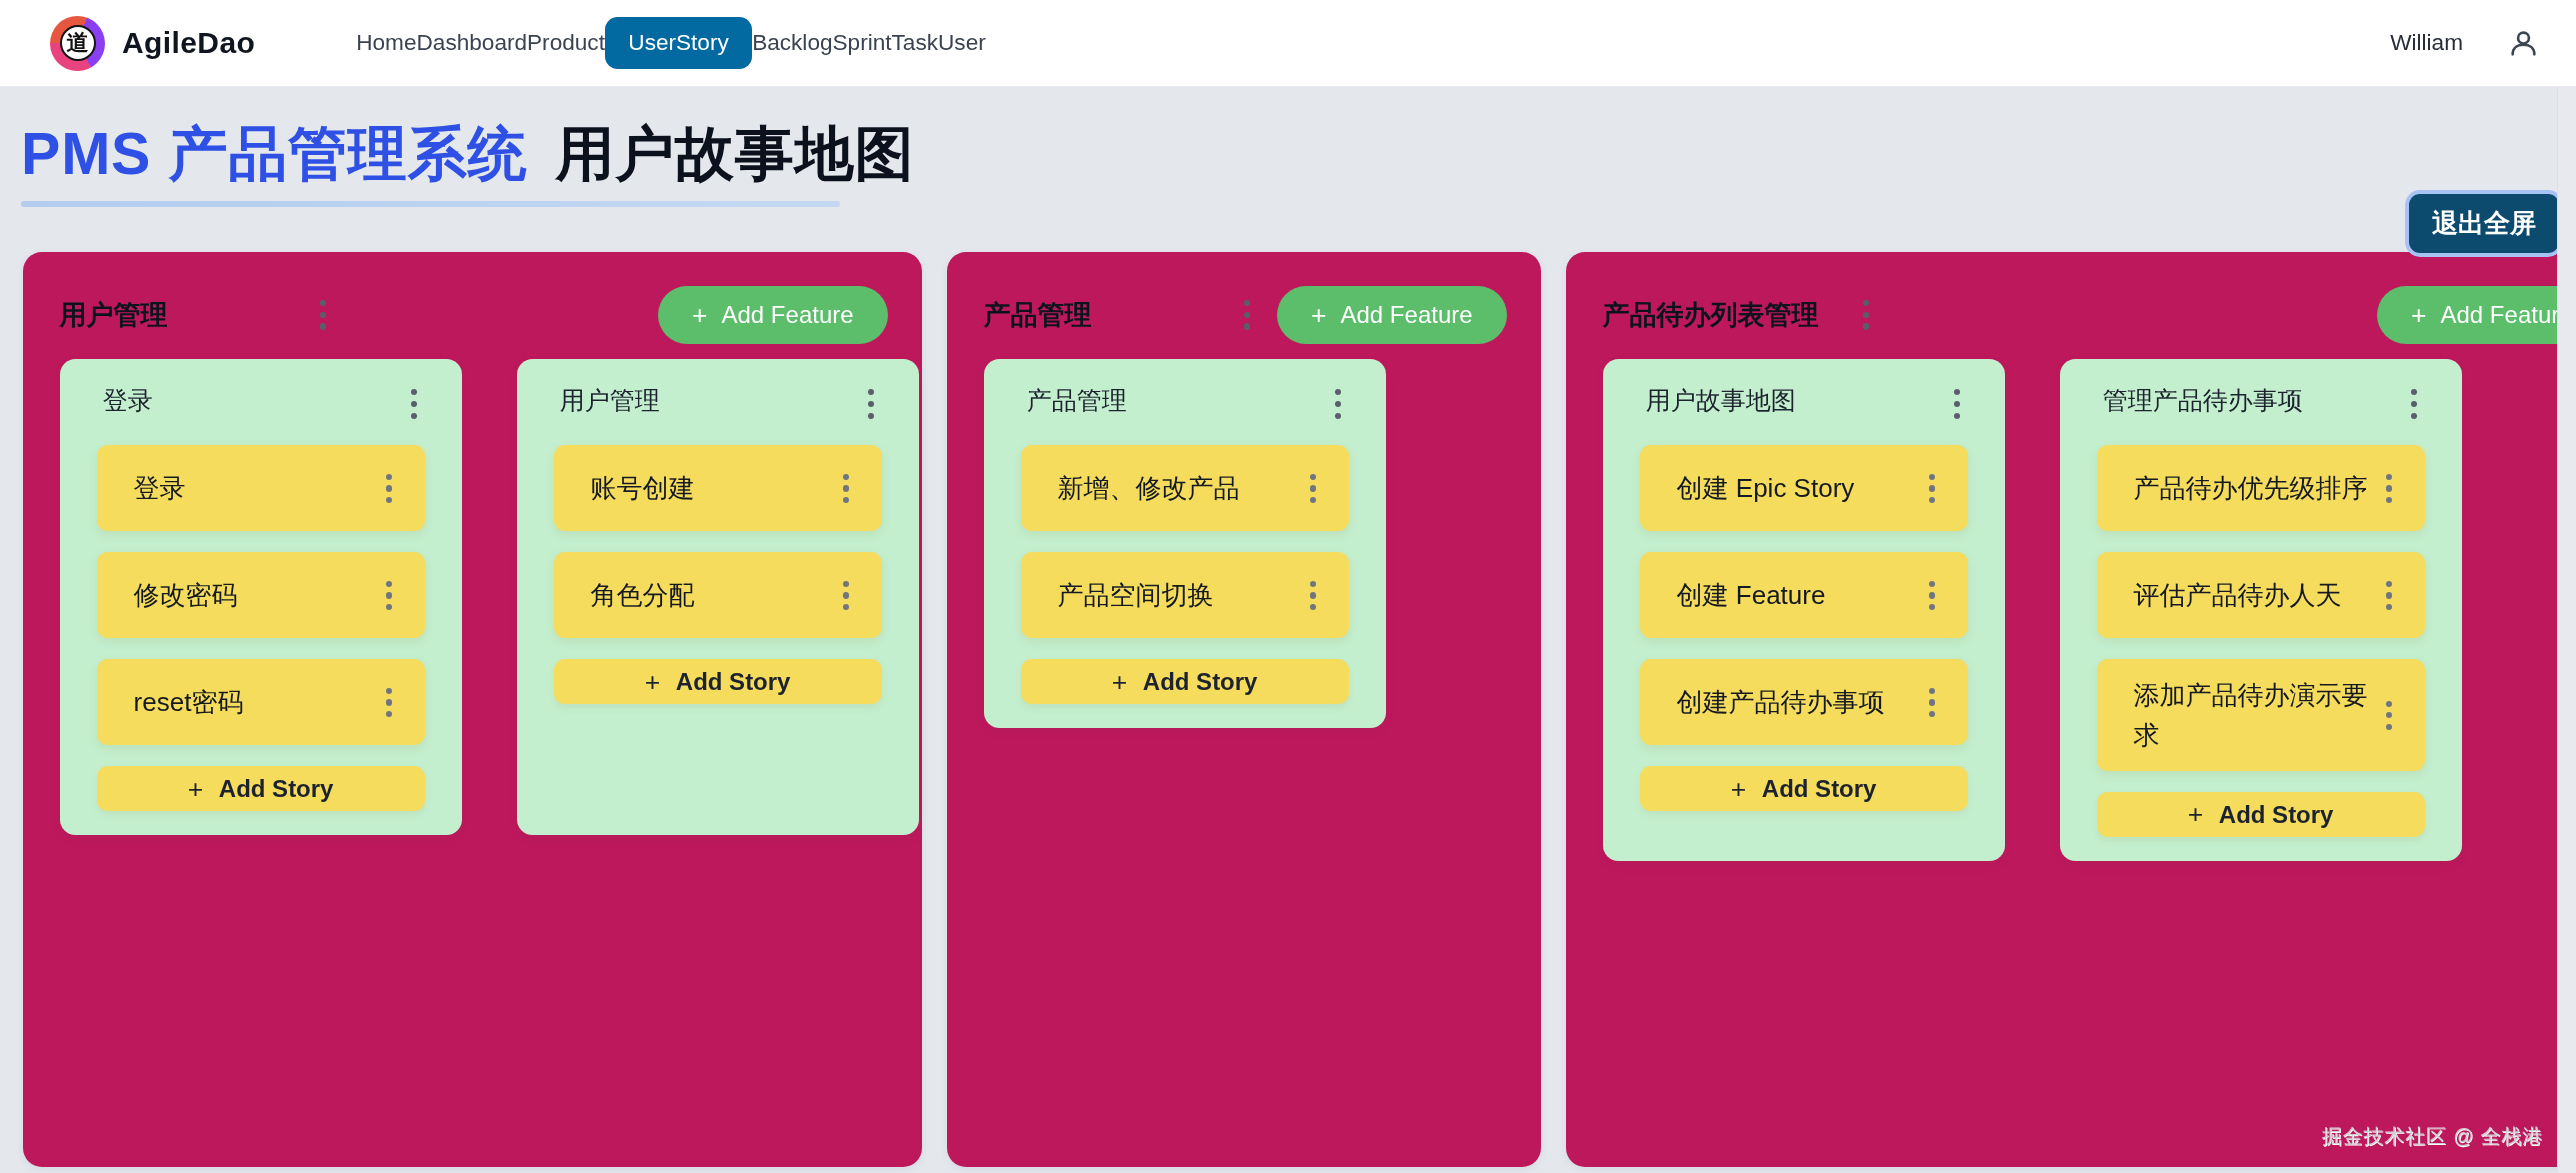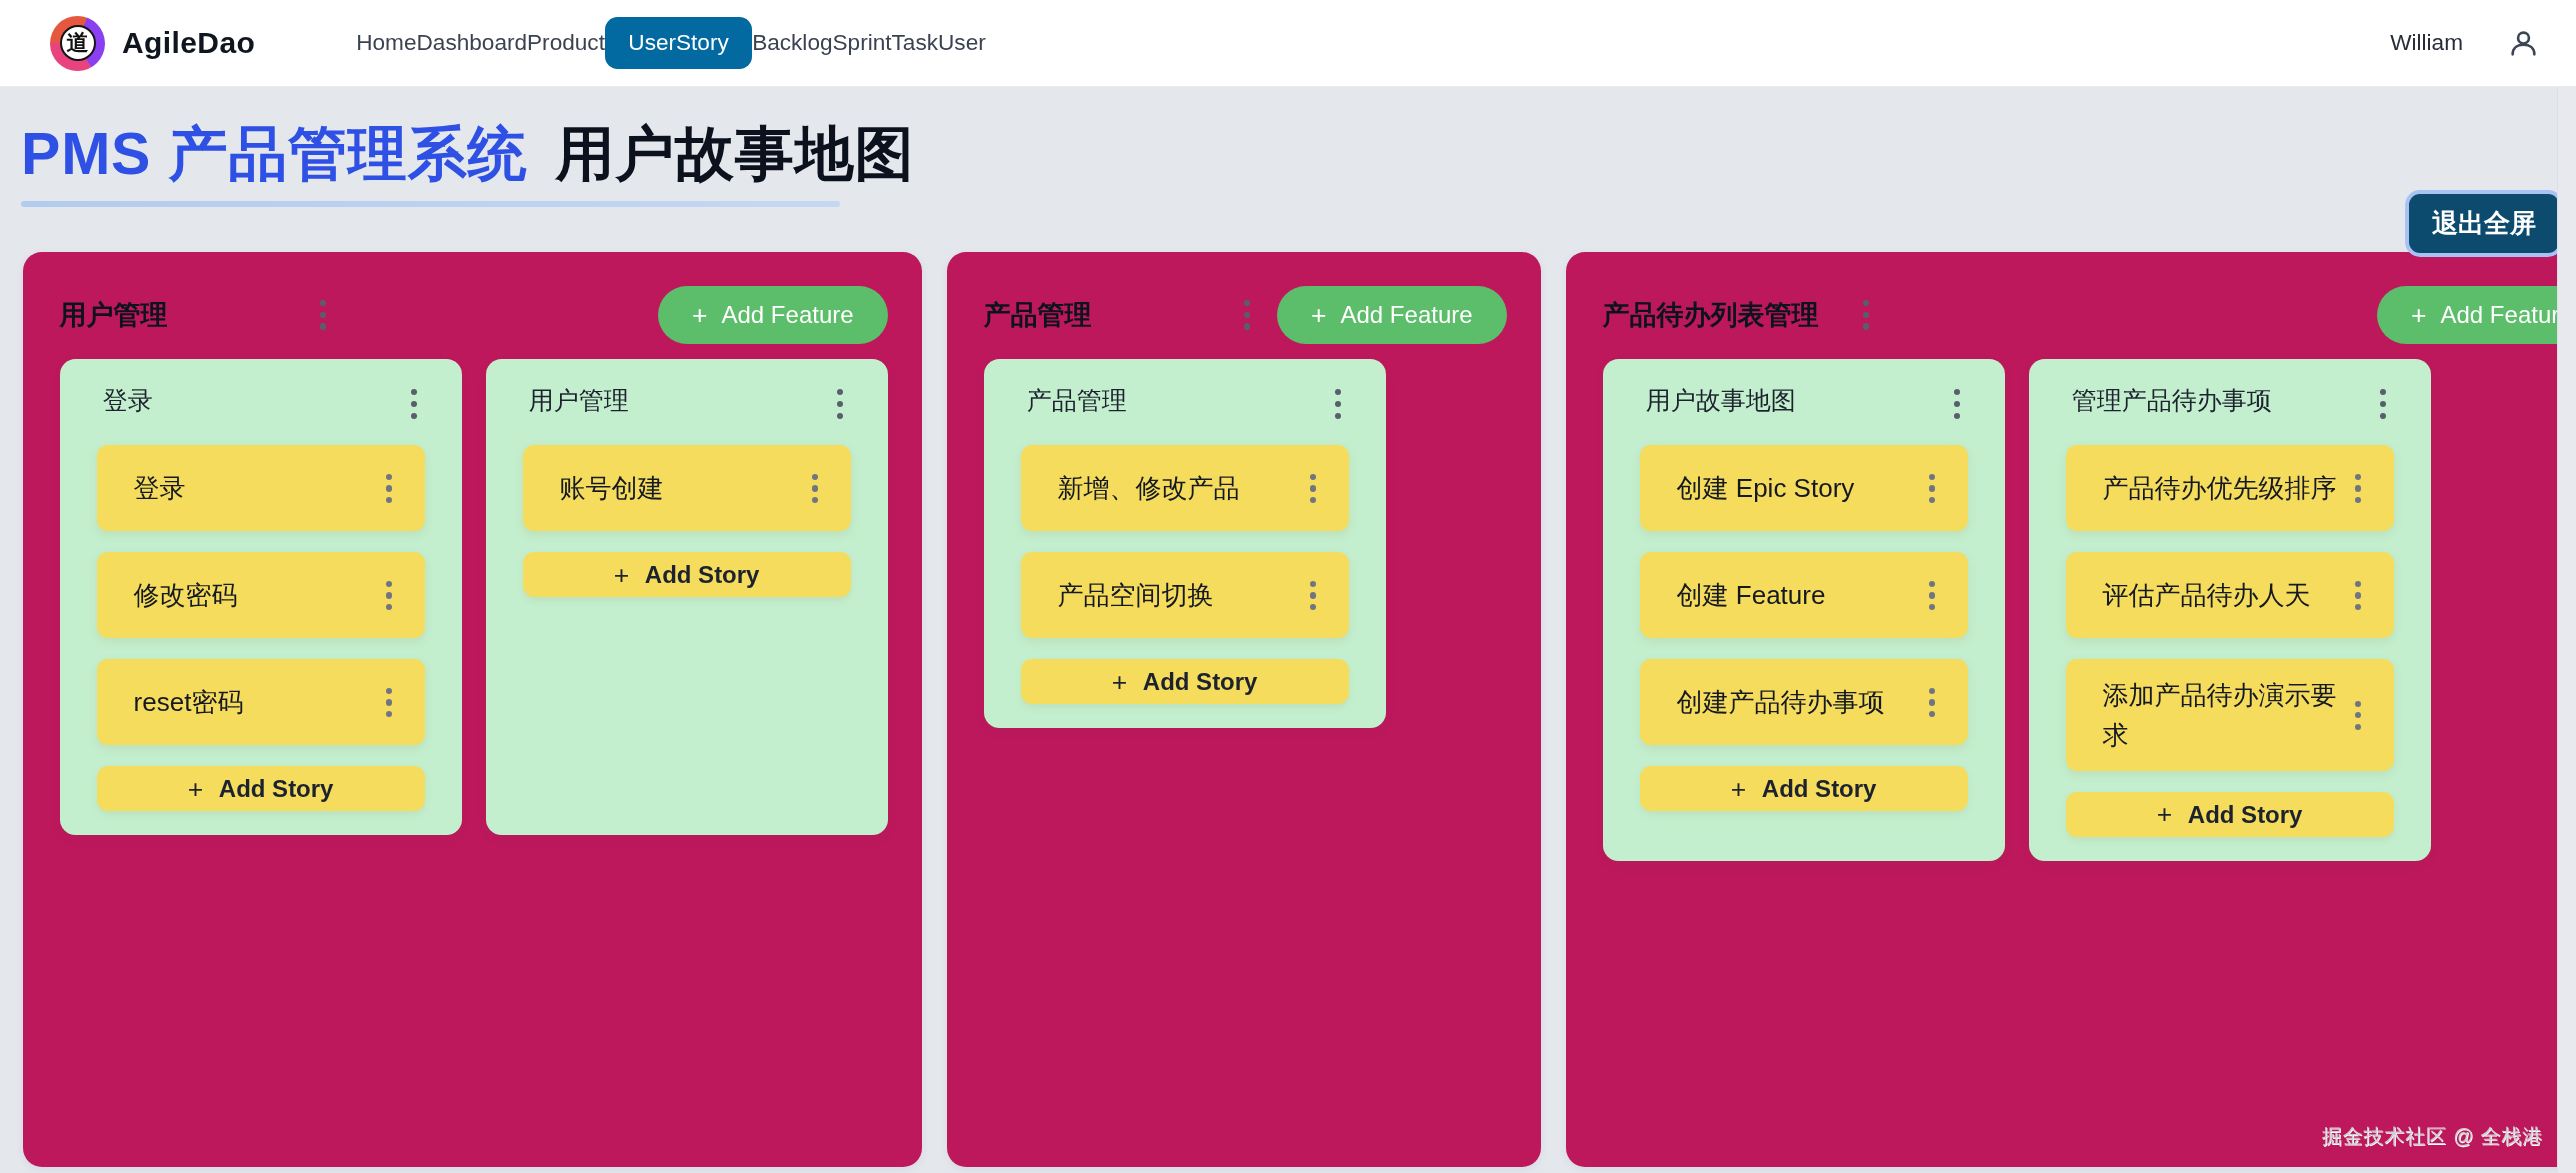--- a/index.html
+++ b/index.html
@@ -68,21 +68,21 @@
   }
   .epic-title { font-size:27px; font-weight:bold; color:#0d131d; white-space:nowrap; }
   .add-feature-btn {
     margin-left:auto; border:none; cursor:pointer; font-family:inherit;
     background:#5cbd6a; color:#ffffff; border-radius:30px;
     height:58px; padding:0 34px; display:flex; align-items:center; gap:14px;
     font-size:24px; font-weight:500; white-space:nowrap;
   }
   .plus { font-size:26.5px; font-weight:400; line-height:1; }
 
-  .features-row { display:flex; align-items:stretch; gap:24px; margin-top:15.6px; }
+  .features-row { display:flex; align-items:stretch; gap:55px; margin-top:15.6px; }
   .feature {
     background:#c4efce; border-radius:15.6px; width:402px; flex:0 0 auto;
     padding:22px 37px 23.4px; display:flex; flex-direction:column;
     box-shadow:0 4.7px 11px rgba(30,60,40,.05);
   }
   .feature-title-row {
     display:flex; align-items:flex-start; justify-content:space-between;
     padding:3.1px 1.6px 0 6.2px; margin-bottom:22px;
   }
   .feature-title { font-size:25px; color:#1c222e; }
@@ -231,20 +231,28 @@
             </div>
             <div class="stories">
               <div class="story">
                 <span class="story-label">账号创建</span>
                 <span class="kebab">
                   <i></i>
                   <i></i>
                   <i></i>
                 </span>
               </div>
+              <div class="story">
+                <span class="story-label">角色分配</span>
+                <span class="kebab">
+                  <i></i>
+                  <i></i>
+                  <i></i>
+                </span>
+              </div>
               <button class="add-story-btn">
                 <span class="plus">+</span>
                 <span>Add Story</span>
               </button>
             </div>
           </div>
         </div>
       </section>
       <section class="epic" style="width: 594px;">
         <div class="epic-header">

